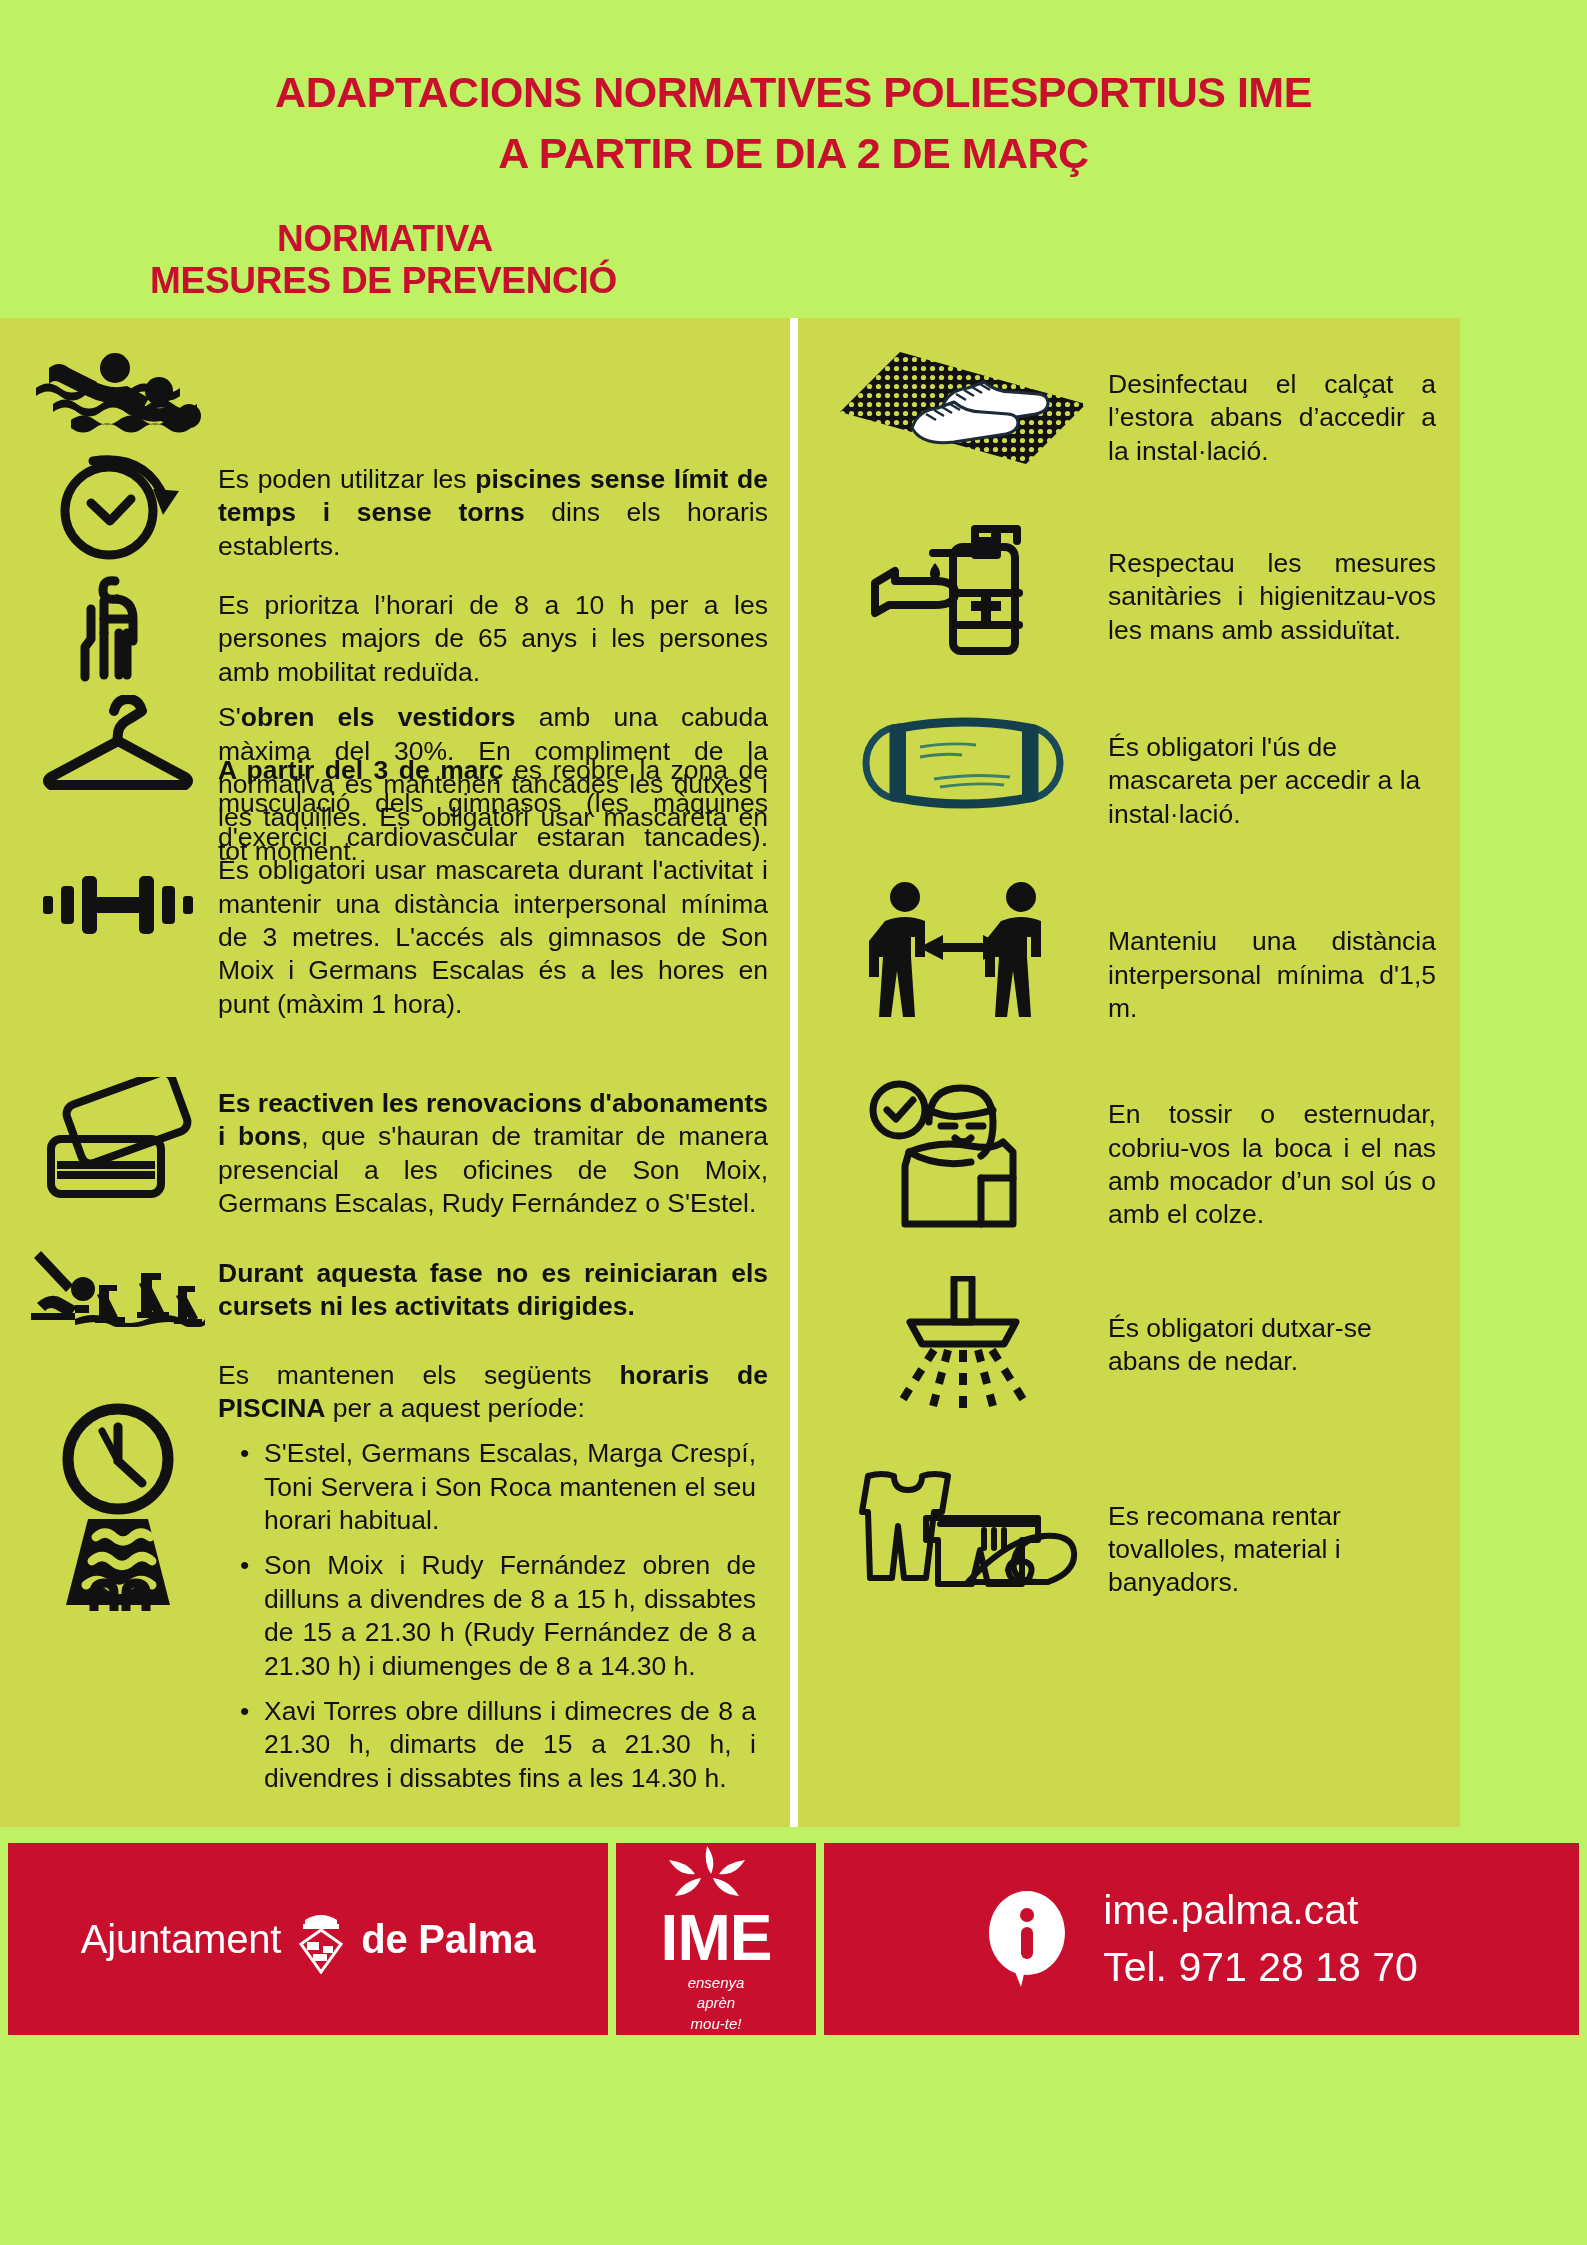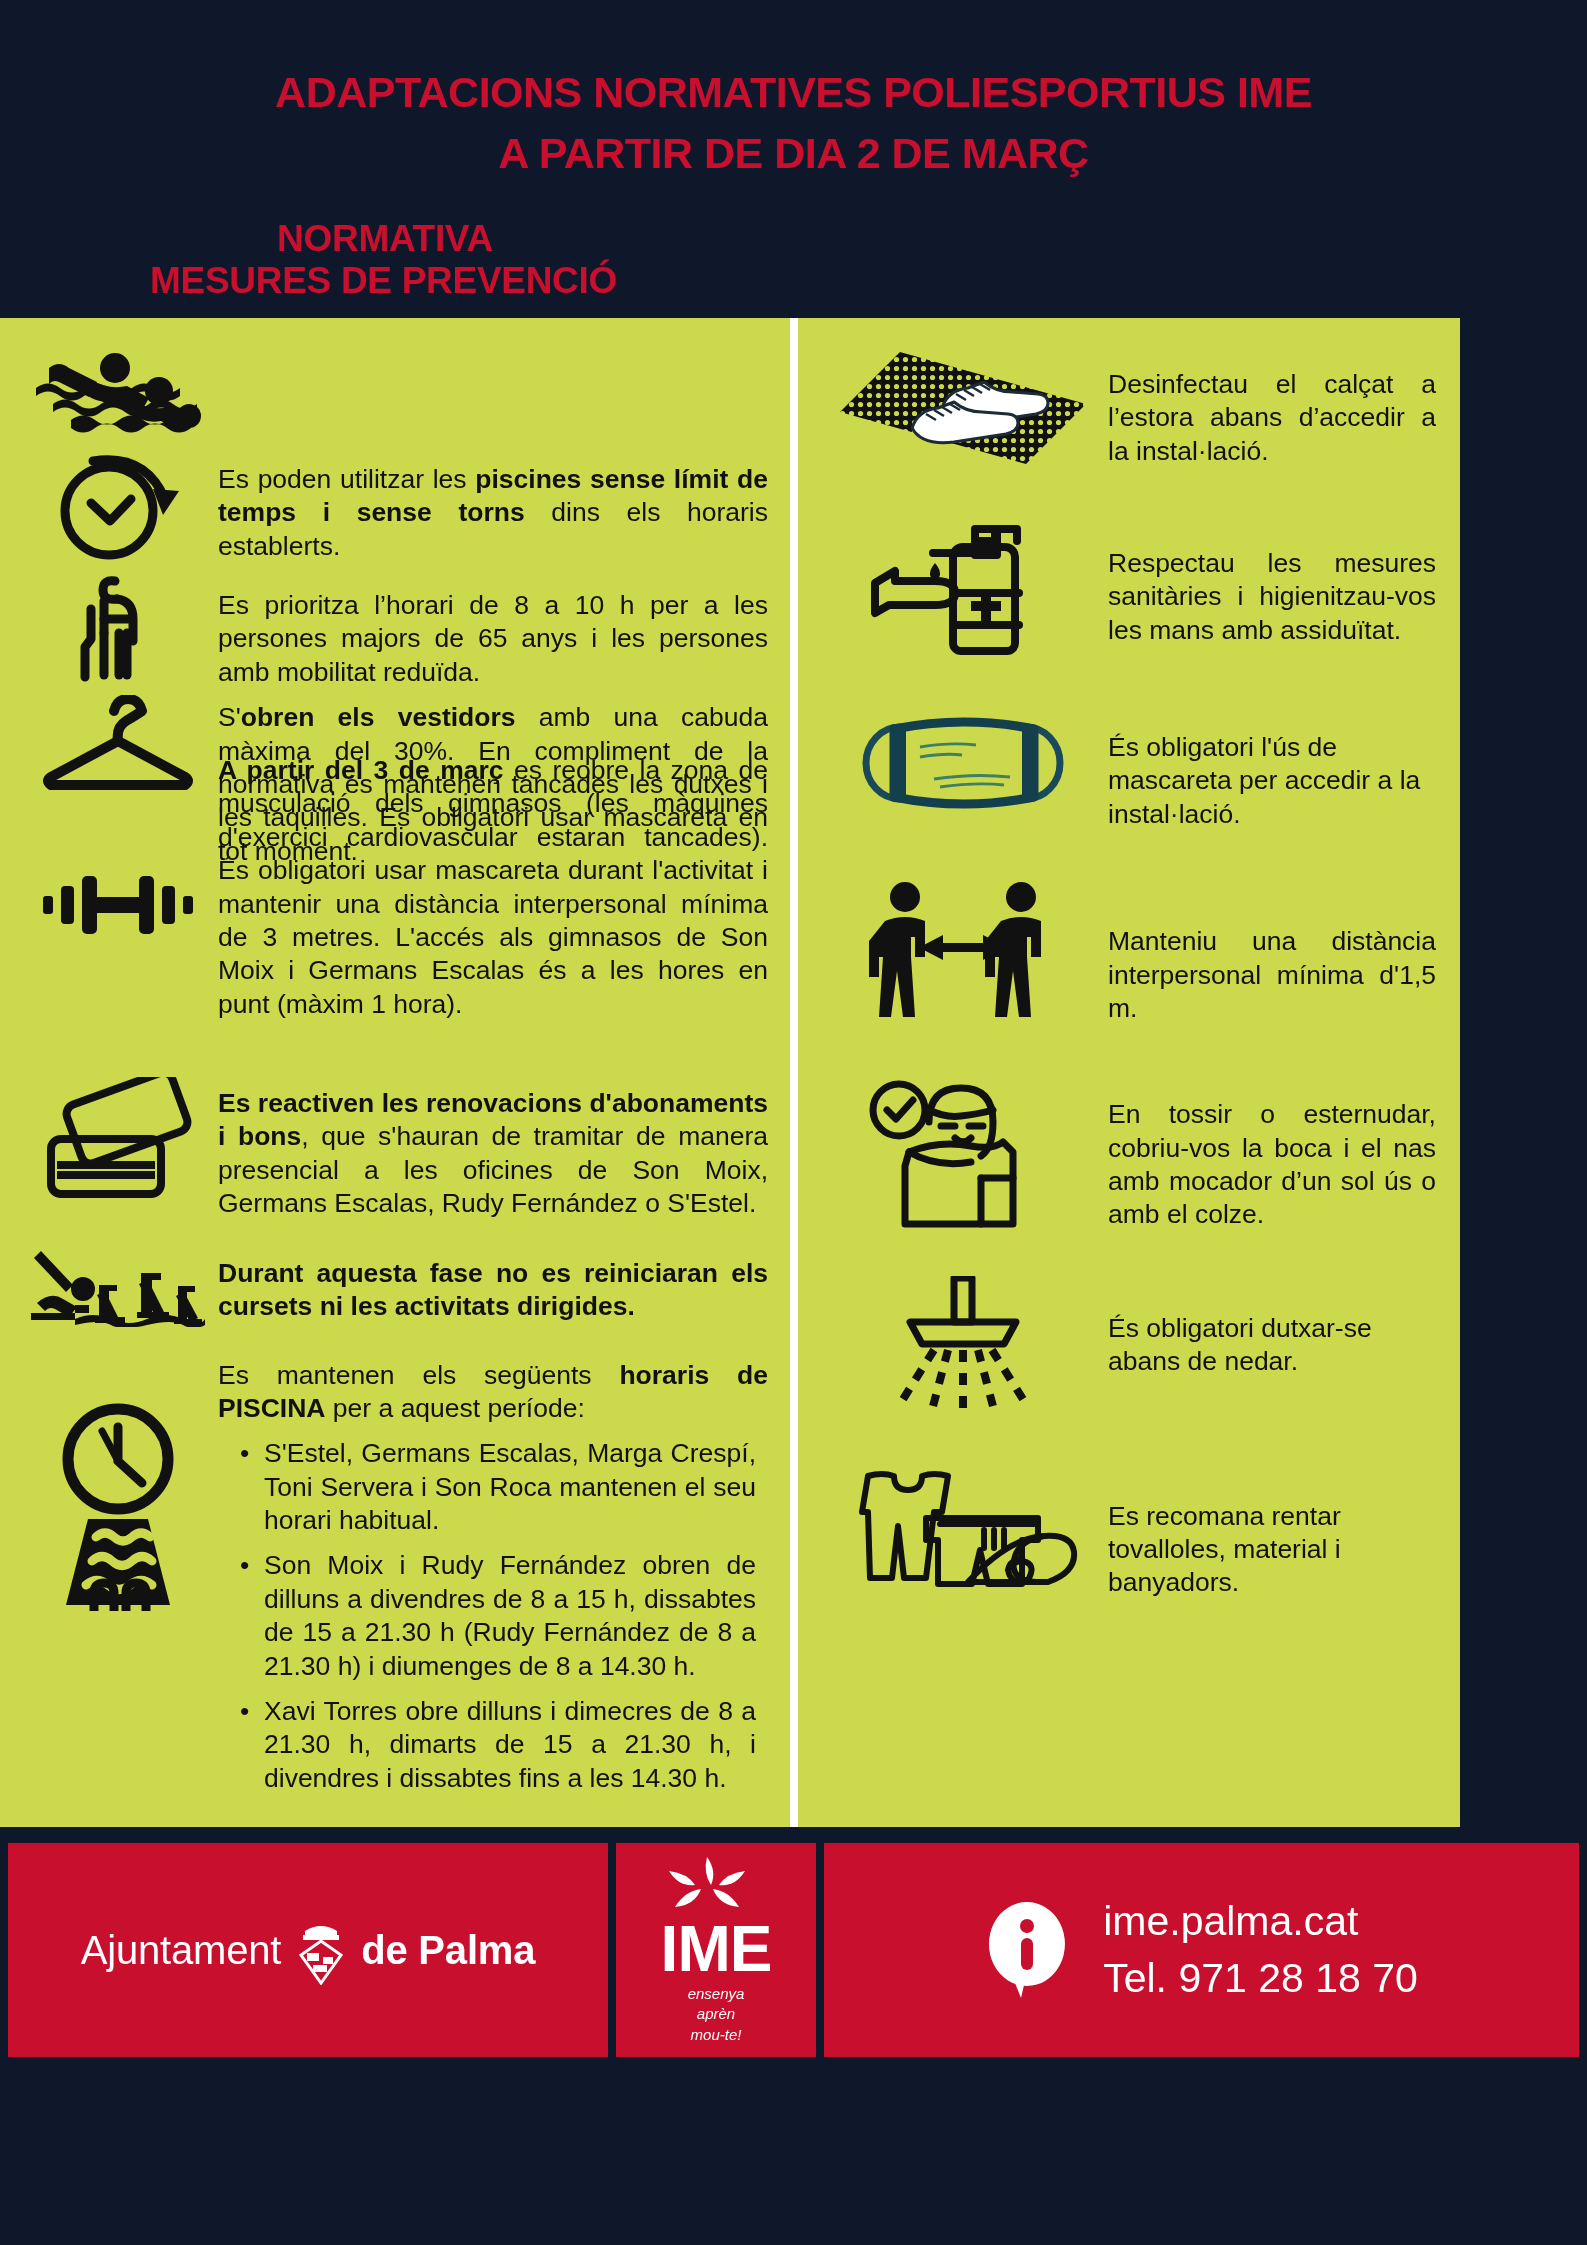--- a/index.html
+++ b/index.html
@@ -3,21 +3,21 @@
 <meta charset="utf-8">
 <style>
   html,body{margin:0;padding:0;}
   body{
     width:1587px;height:2245px;
     background:#ffffff;
     font-family:"Liberation Sans", sans-serif;
     overflow:hidden;
     position:relative;
   }
-  .poster{position:relative;width:1587px;height:2245px;background:#0f172a;}
+  .poster{position:relative;width:1587px;height:2245px;background:#bef264;}
 
   
   .header{padding-top:62px;text-align:center;}
   .title-line{
     color:#c8102e;
     font-weight:bold;
     font-size:43px;
     letter-spacing:-0.5px;
     line-height:1.42;
     font-family:"Liberation Sans", sans-serif;
@@ -87,21 +87,21 @@
     position:absolute;
     left:-24px;
     top:0;
   }
 
   
   .footer{
     display:flex;
     align-items:stretch;
     margin-top:16px;
-    height:214px;
+    height:192px;
     padding:0 8px;
     box-sizing:border-box;
     gap:8px;
   }
   .fbox{background:#c8102e;display:flex;align-items:center;justify-content:center;}
   .f-ajt{flex:0 0 600px;}
   .f-ime{flex:0 0 200px;}
   .f-info{flex:1;}
   .ajt-text{
     color:#fff;font-size:40px;letter-spacing:-0.2px;

